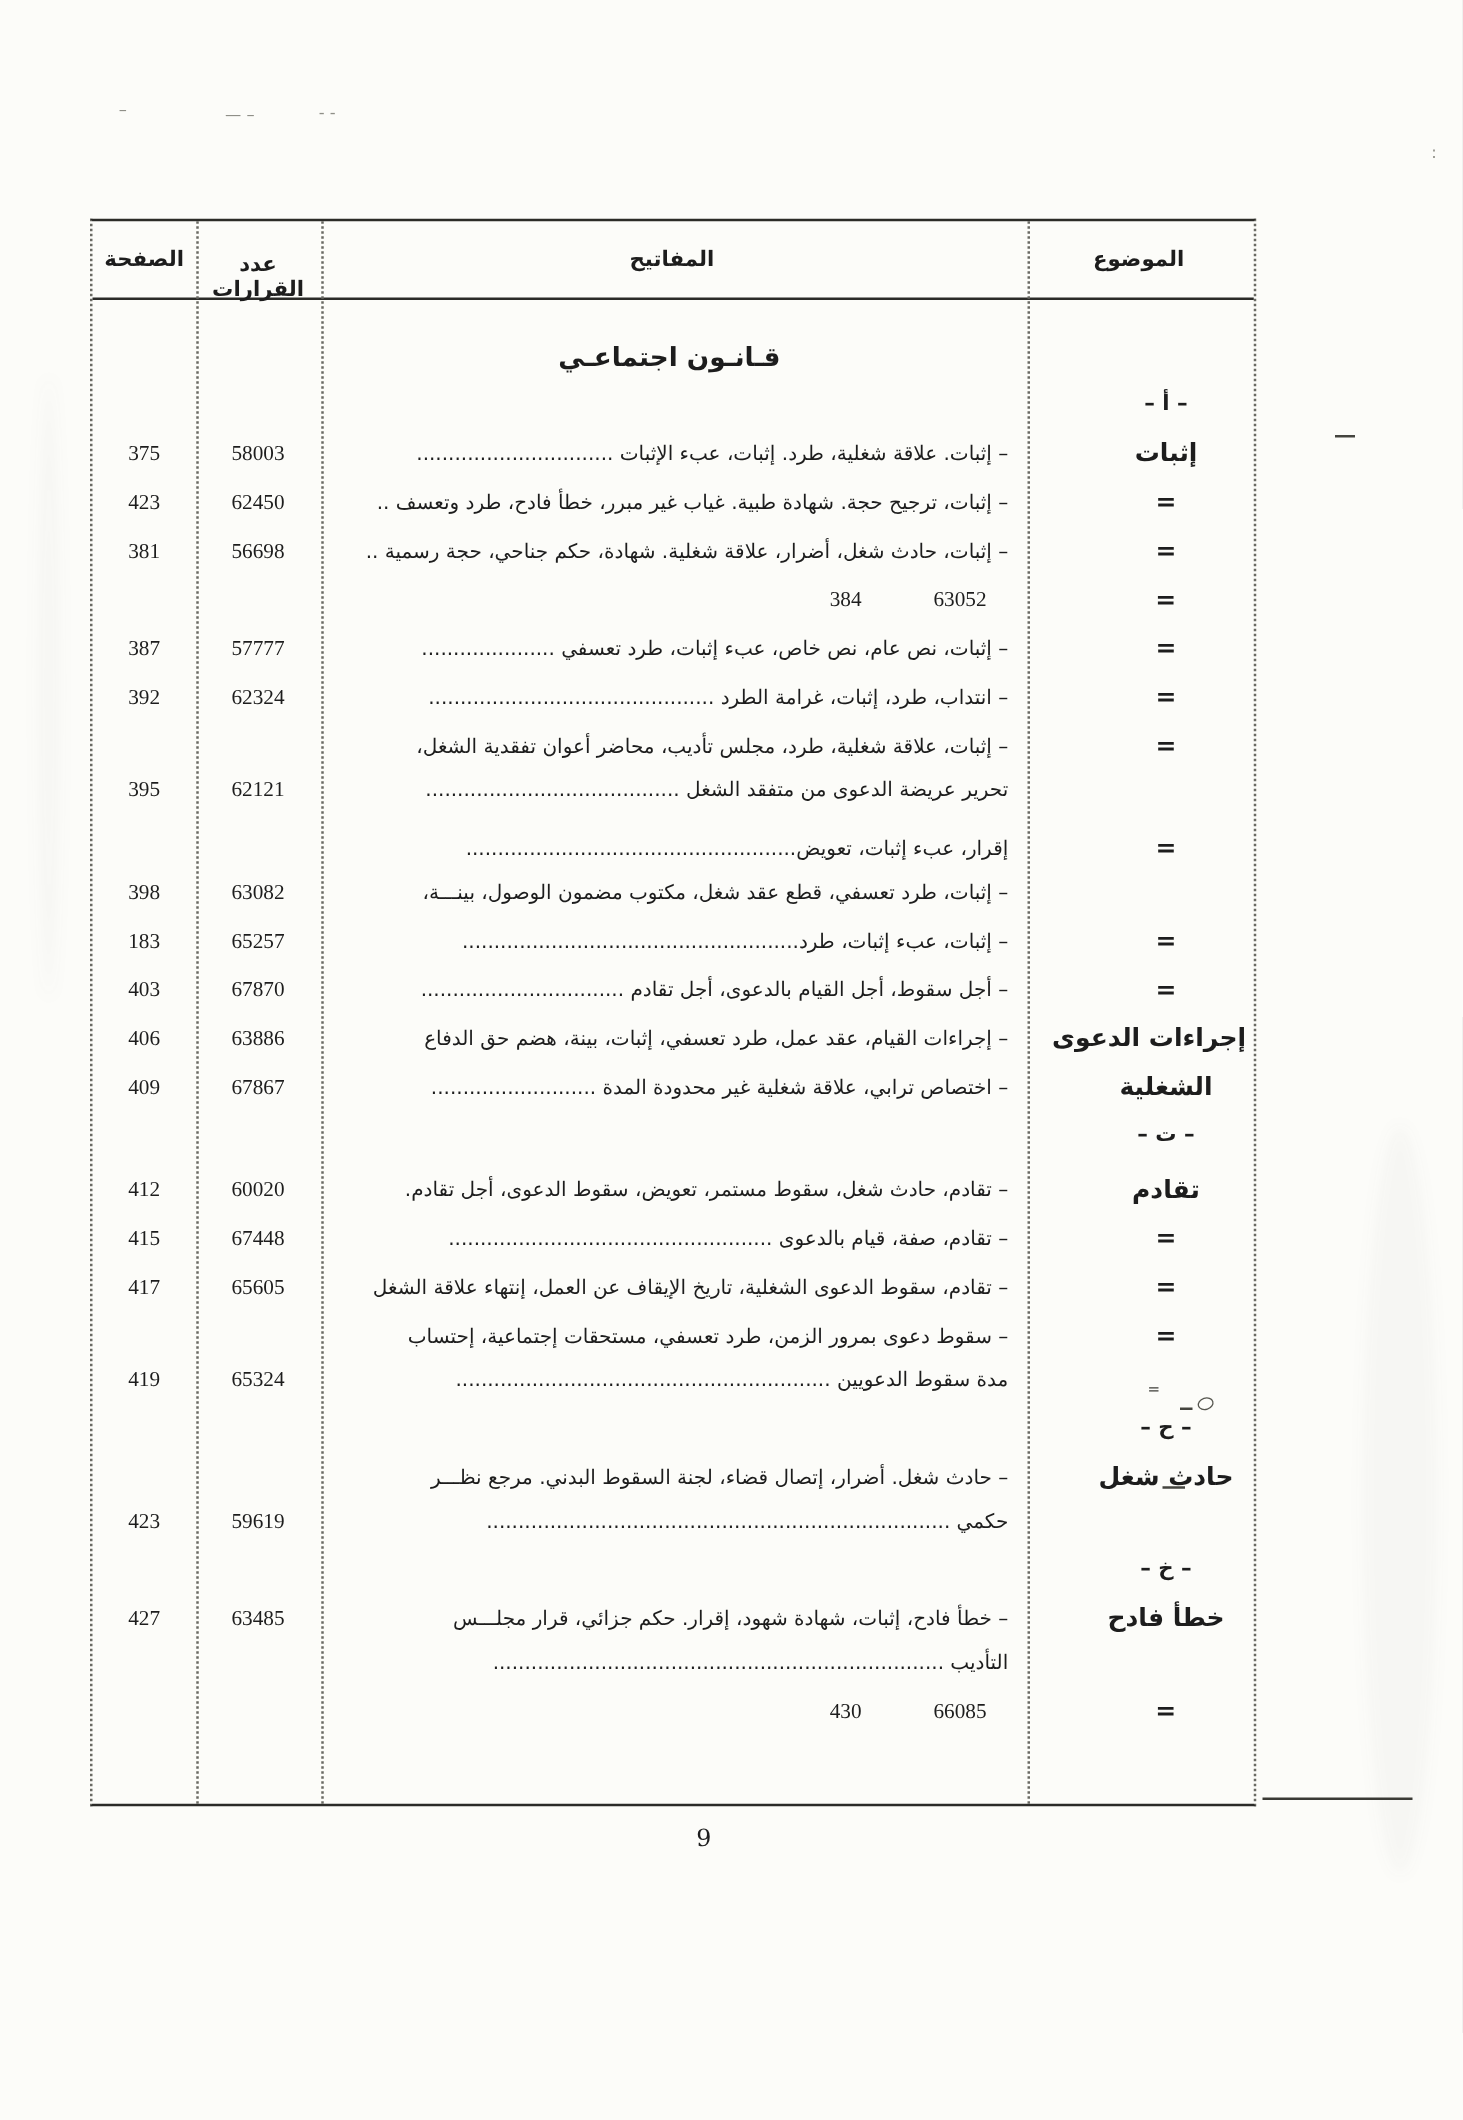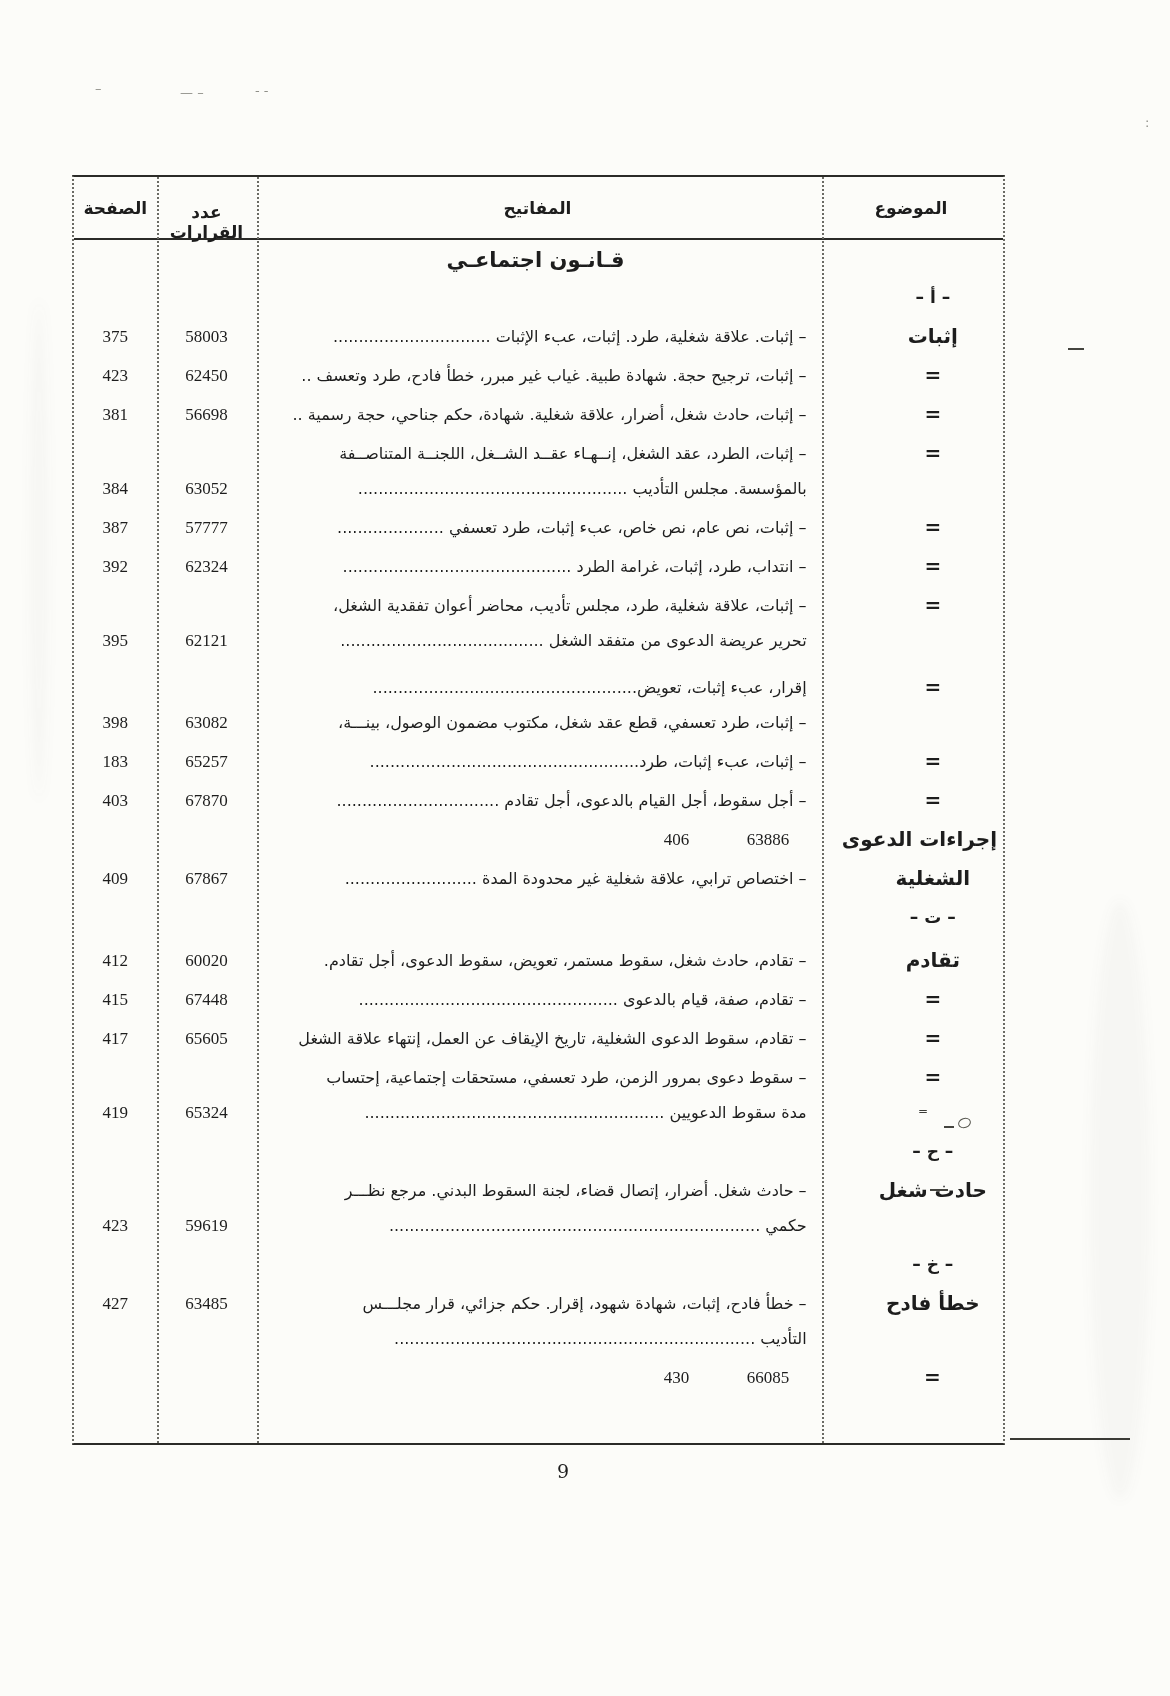--- a/index.html
+++ b/index.html
@@ -24,21 +24,21 @@
     border-bottom:2px solid #2b2b28;box-sizing:border-box;
     align-items:center;font-weight:bold;font-size:17px;
   }
   .th{text-align:center;line-height:20px;}
   .th.subject{width:185px;}
   .th.keys{width:565px;}
   .th.decisions{width:100px;margin-top:28px;}
   .th.pageno{width:83px;}
   .tbody{position:relative;height:1205px;overflow:hidden;}
   .title-row{
-    height:40px;line-height:40px;width:565px;margin-right:185px;
+    margin-top:26px;height:40px;line-height:40px;width:565px;margin-right:185px;
     text-align:center;font-weight:bold;font-size:21px;letter-spacing:1px;
   }
   .trow{display:flex;flex-direction:row;margin-bottom:4px;}
   .cell{box-sizing:border-box;}
   .cell.subject{
     width:185px;padding-left:50px;padding-right:6px;text-align:center;
     font-weight:bold;font-size:20px;line-height:35px;white-space:nowrap;overflow:hidden;
   }
   .cell.keys{width:565px;padding:0 12px 0 8px;font-size:16px;}
   .kline{line-height:35px;white-space:nowrap;overflow:hidden;}
@@ -141,24 +141,20 @@
         <div class="cell cnum decisions">
             <div class="numline">56698</div>
           </div>
         <div class="cell cnum pageno">
             <div class="numline">381</div>
           </div>
       </div>
 
       <div class="trow num-bottom">
         <div class="cell subject eq">=</div>
-        <div class="cell keys">
-          <div class="kline">– إثبات، الطرد، عقد الشغل، إنــهـاء عقــد الشــغل، اللجنــة المتناصــفة</div>
-          <div class="kline">بالمؤسسة. مجلس التأديب .....................................................</div>
-        </div>
         <div class="cell cnum decisions">
             <div class="numline">63052</div>
           </div>
         <div class="cell cnum pageno">
             <div class="numline">384</div>
           </div>
       </div>
 
       <div class="trow">
         <div class="cell subject eq">=</div>
@@ -235,20 +231,23 @@
         <div class="cell cnum decisions">
             <div class="numline">67870</div>
           </div>
         <div class="cell cnum pageno">
             <div class="numline">403</div>
           </div>
       </div>
 
       <div class="trow">
         <div class="cell subject">إجراءات الدعوى</div>
+        <div class="cell keys">
+            <div class="kline">– إجراءات القيام، عقد عمل، طرد تعسفي، إثبات، بينة، هضم حق الدفاع</div>
+          </div>
         <div class="cell cnum decisions">
             <div class="numline">63886</div>
           </div>
         <div class="cell cnum pageno">
             <div class="numline">406</div>
           </div>
       </div>
 
       <div class="trow">
         <div class="cell subject">الشغلية</div>

